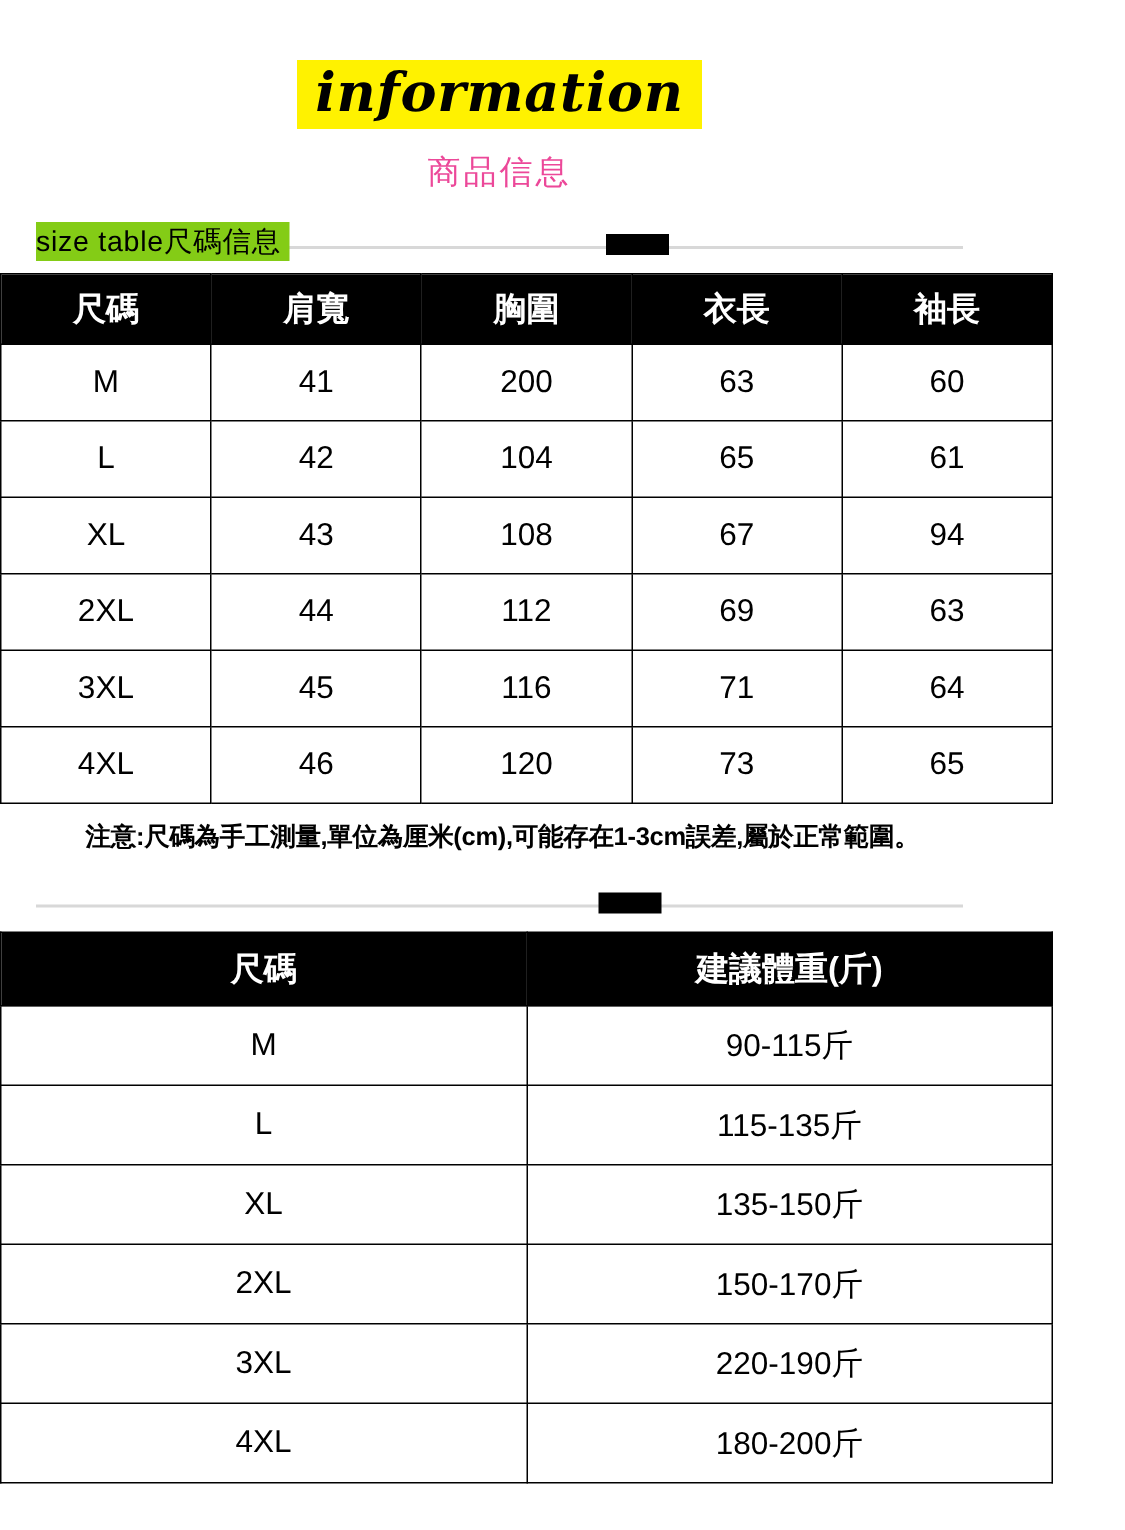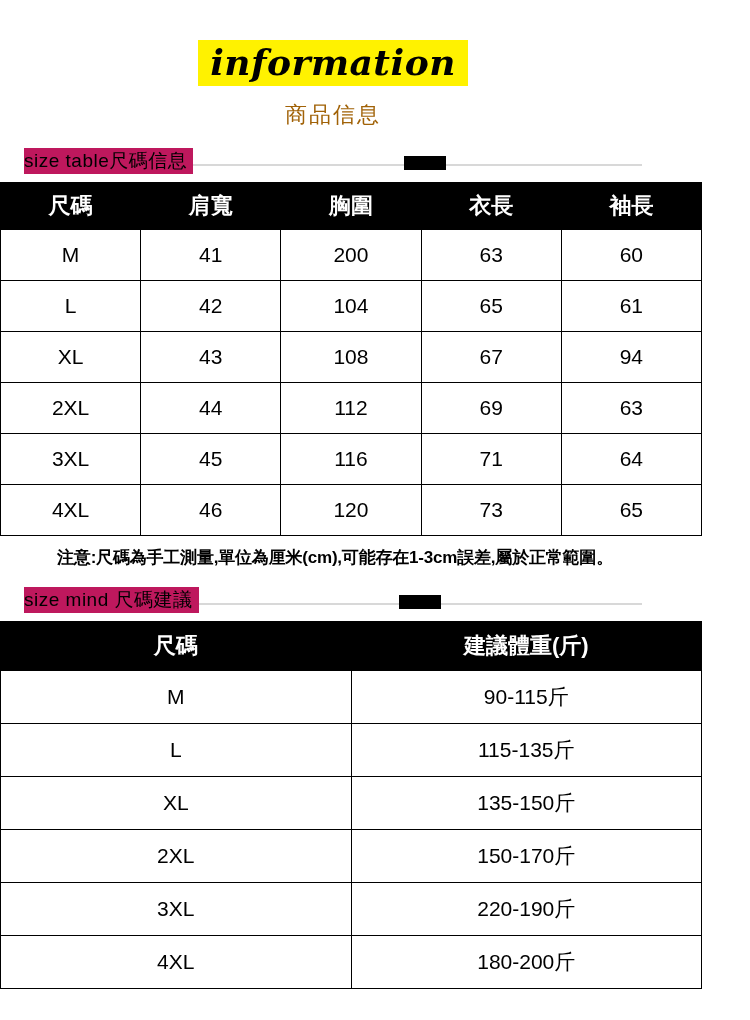--- a/index.html
+++ b/index.html
@@ -40,36 +40,36 @@
     line-height: 1;
     padding: 4px 12px 6px 12px;
     background: #FFF200;
     color: #000000;
     z-index: 2;
   }
   .header-sub {
     margin-top: 14px;
     font-size: 22px;
     letter-spacing: 2px;
-    color: #a16207;
+    color: #ec4899;
   }
 
   
   .section-label-row {
     position: relative;
     margin-top: 18px;
     height: 34px;
   }
   .section-label {
     position: absolute;
     left: 0;
     top: 0;
     font-size: 19px;
     letter-spacing: 0.5px;
-    background: #be185d;
+    background: #84cc16;
     padding-right: 6px;
     z-index: 3;
     white-space: nowrap;
     text-align: right;
   }
   .section-rule {
     position: absolute;
     left: 0;
     right: 0;
     top: 16px;
@@ -220,21 +220,20 @@
   </table>
 
   <div class="wrap-pad">
     <div class="note">注意:尺碼為手工測量,單位為厘米(cm),可能存在1-3cm誤差,屬於正常範圍。</div>
   </div>
 
   <div class="wrap-pad">
     <div class="section-label-row">
       <div class="section-rule"></div>
       <div class="section-rule-dark" id="rule-dark-2"></div>
-      <div class="section-label">size mind 尺碼建議</div>
     </div>
   </div>
 
   <table class="mind-table">
     <thead>
       <tr>
         <th style="width:50%">尺碼</th>
         <th style="width:50%">建議體重(斤)</th>
       </tr>
     </thead>

